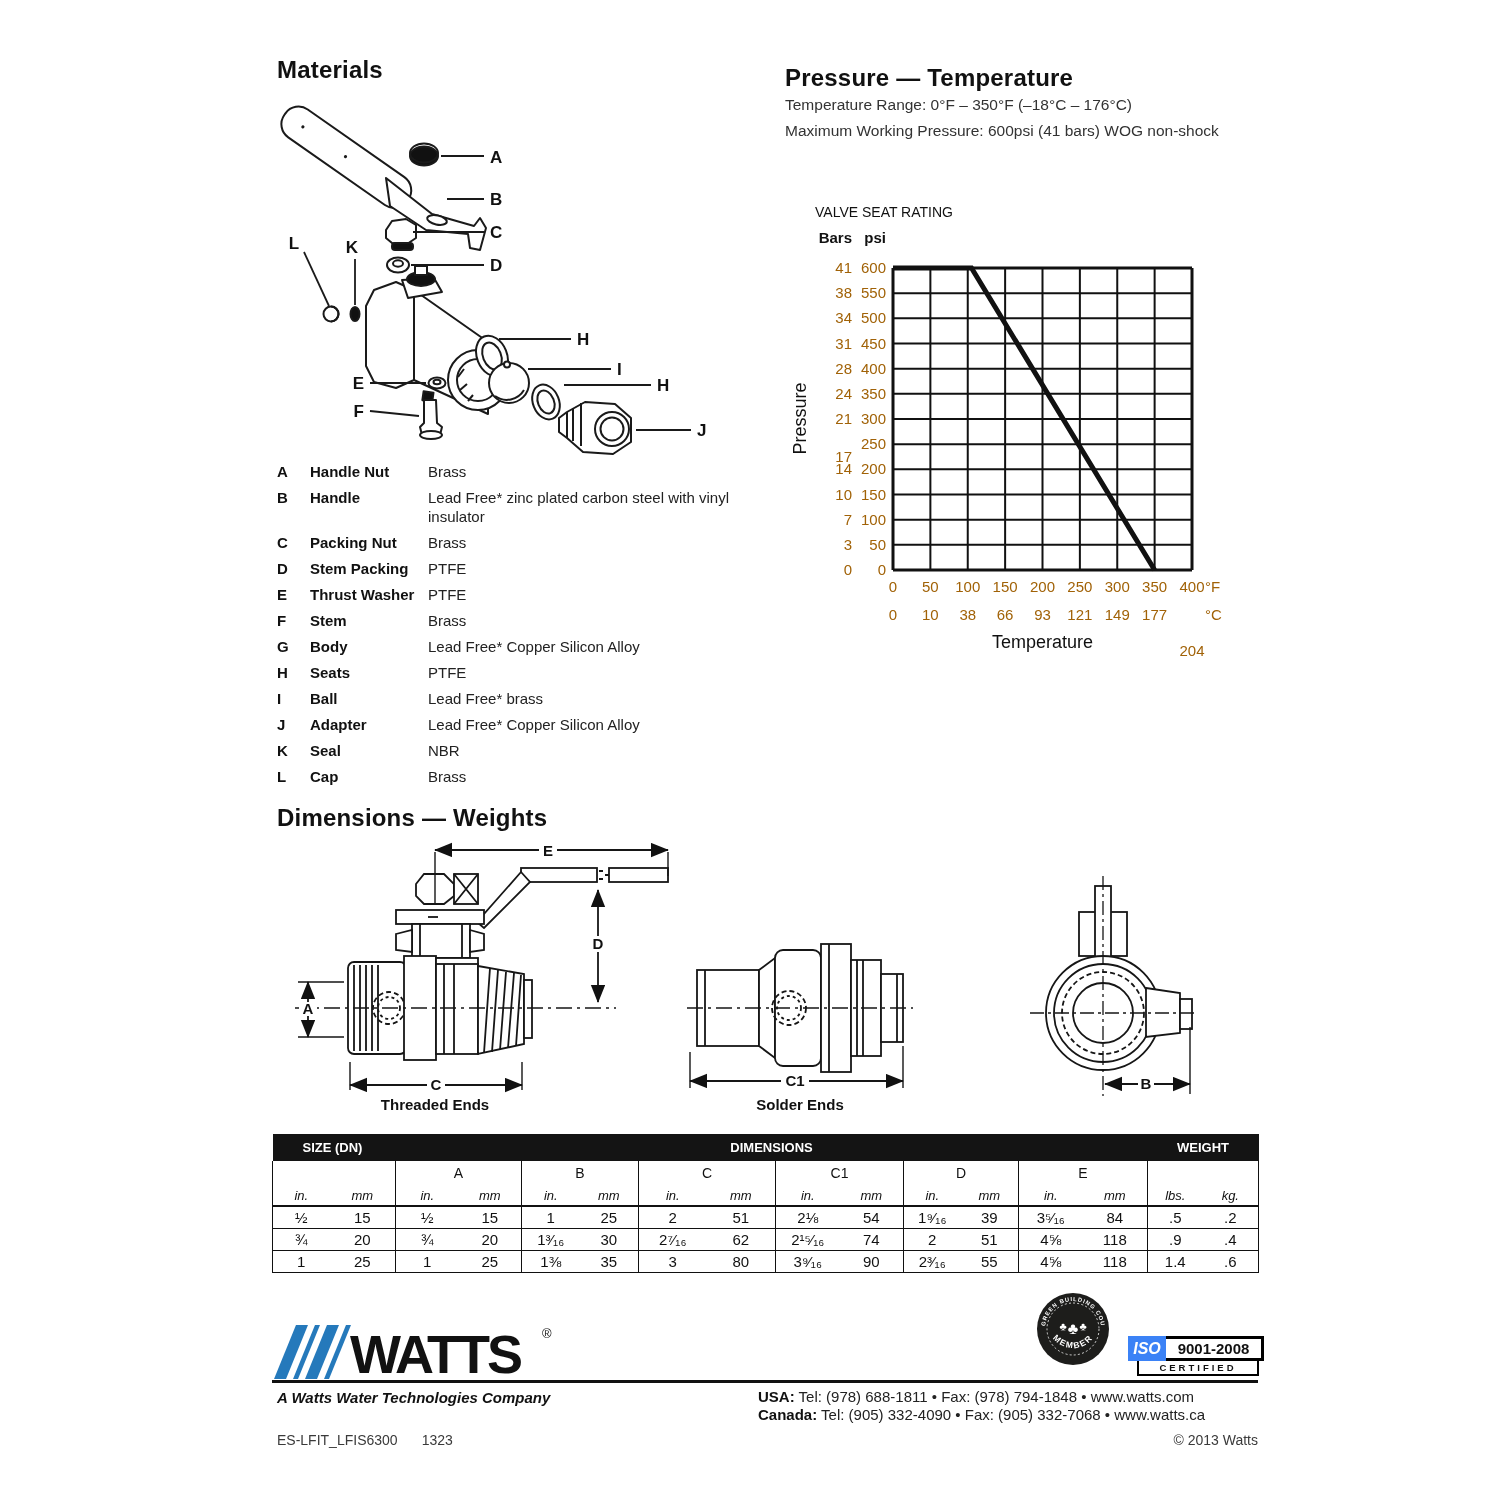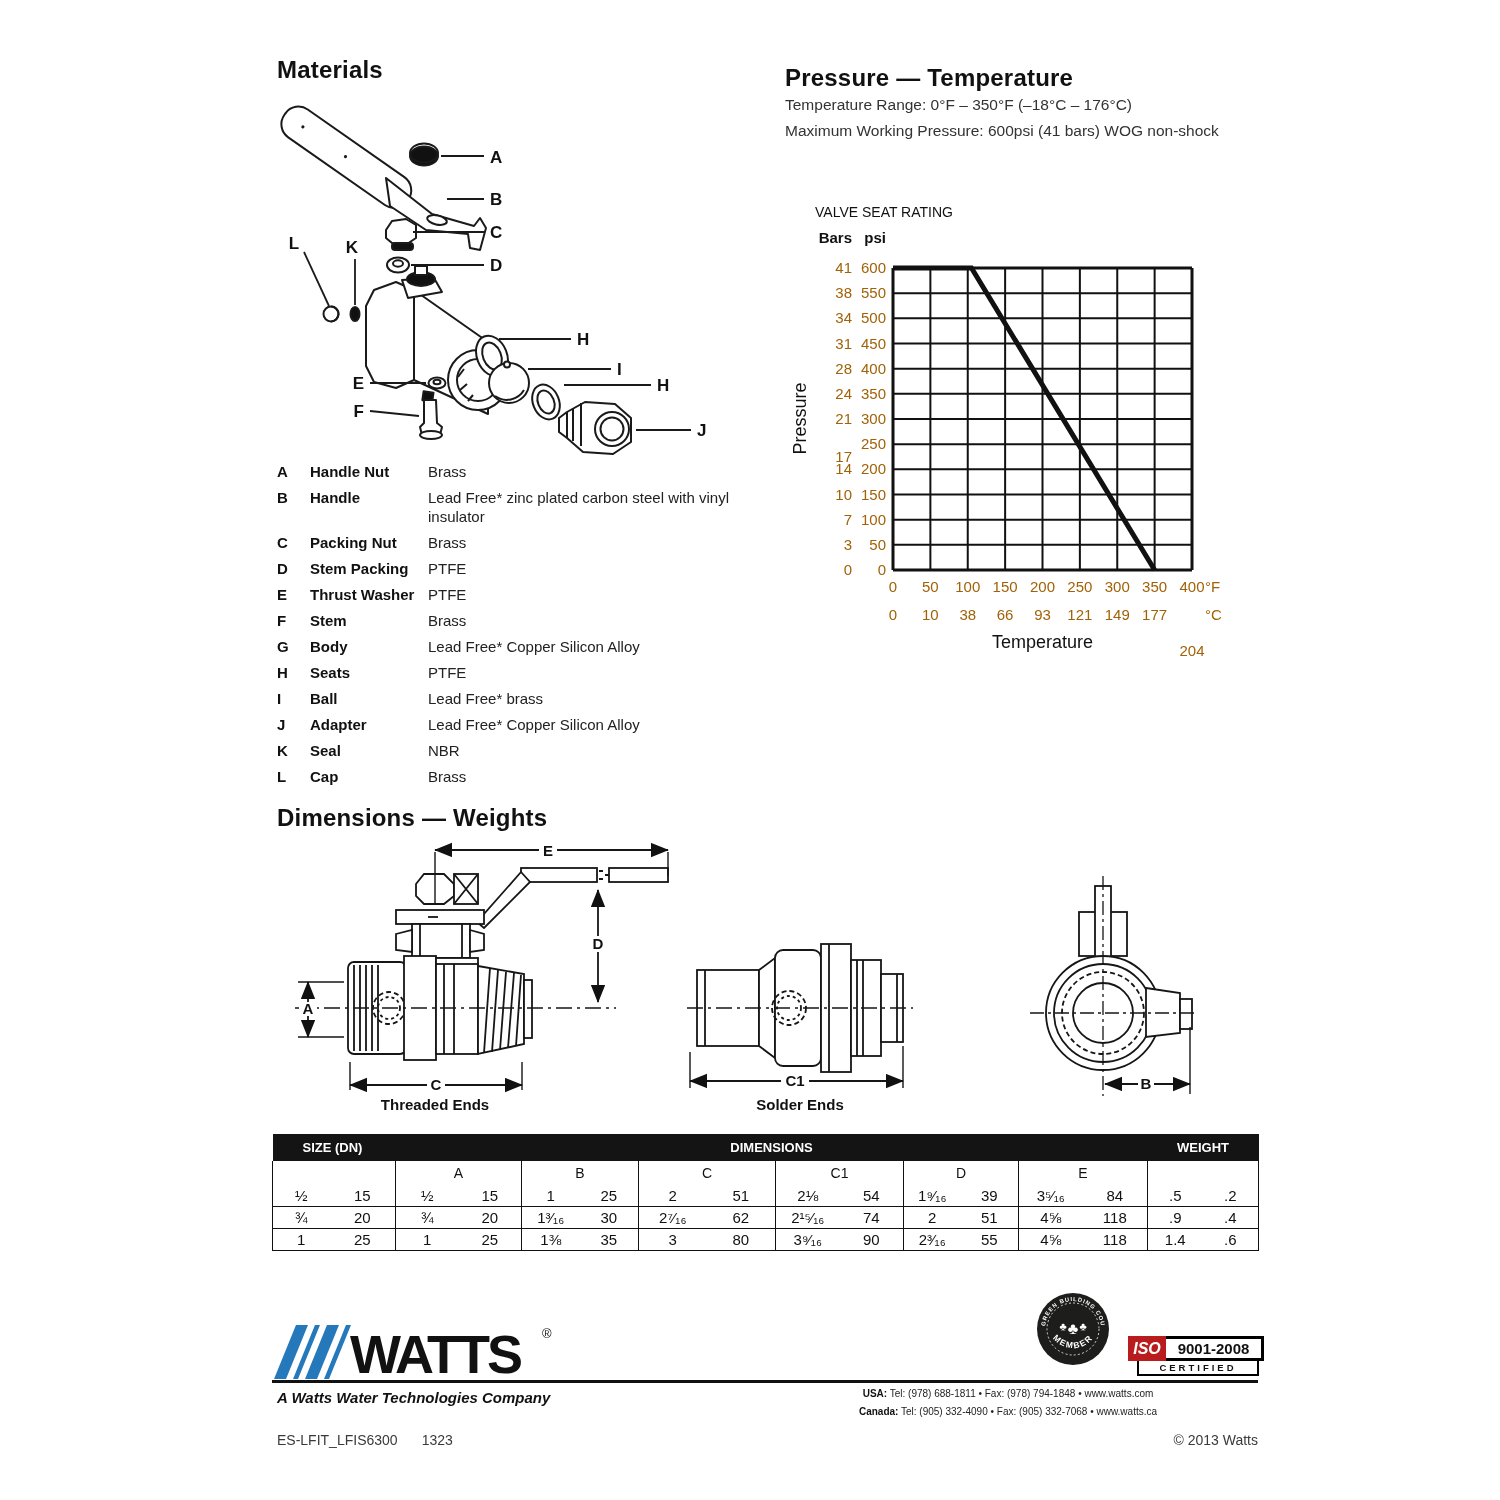--- a/index.html
+++ b/index.html
@@ -29,26 +29,26 @@
   .units td{font-style:italic;font-size:13px;height:20px;text-align:center;border-bottom:2.2px solid #111}
   #tbody td{height:21px;font-size:15px;text-align:center;border-bottom:1.4px solid #111}
   .gs{border-left:1.7px solid #111}
   .edgeL{border-left:1.2px solid #111}
   .edgeR{border-right:1.2px solid #111}
   
   .cap{font-size:15px;font-weight:bold;text-align:center}
   
   .rule{background:#111}
   .tagline{font-size:15px;font-weight:bold;font-style:italic}
-  .contact{font-size:10px;text-align:center;color:#222}
+  .contact{font-size:15px;text-align:left;color:#222}
   .contact b{color:#111}
   .docline{font-size:14px;color:#3a3a3a}
   .iso{width:136px}
   .iso-top{display:flex;height:25px}
-  .iso-black{background:#b91c1c;color:#fff;font-weight:bold;font-style:italic;width:38px;
+  .iso-black{background:#3b82f6;color:#fff;font-weight:bold;font-style:italic;width:38px;
              font-size:16px;display:flex;align-items:center;justify-content:center}
   .iso-num{border:3px solid #000;border-left:none;flex:1;font-weight:bold;font-size:15px;
            display:flex;align-items:center;justify-content:center}
   .iso-cert{margin-left:9px;border:2px solid #000;border-top:none;width:118px;height:13px;
             font-size:9.5px;font-weight:bold;letter-spacing:3px;text-align:center;line-height:13px}
   svg text{font-family:"Liberation Sans","DejaVu Sans",sans-serif}
   .dlabel{font-size:17px;font-weight:bold;fill:#111}
   .dimtxt{font-size:15px;font-weight:bold;fill:#111}
 </style>
 </head>
@@ -443,20 +443,38 @@
     <tr class="letters">
       <td colspan="2" class="edgeL"></td>
       <td colspan="2" class="gs">A</td>
       <td colspan="2" class="gs">B</td>
       <td colspan="2" class="gs">C</td>
       <td colspan="2" class="gs">C1</td>
       <td colspan="2" class="gs">D</td>
       <td colspan="2" class="gs">E</td>
       <td colspan="2" class="gs edgeR"></td>
     </tr>
+    <tr class="units" id="units-row">
+        <td class="edgeL">in.</td>
+        <td>mm</td>
+        <td class="gs">in.</td>
+        <td>mm</td>
+        <td class="gs">in.</td>
+        <td>mm</td>
+        <td class="gs">in.</td>
+        <td>mm</td>
+        <td class="gs">in.</td>
+        <td>mm</td>
+        <td class="gs">in.</td>
+        <td>mm</td>
+        <td class="gs">in.</td>
+        <td>mm</td>
+        <td class="gs">lbs.</td>
+        <td class="edgeR">kg.</td>
+      </tr>
   </thead>
   <tbody id="tbody">
       <tr>
         <td class="edgeL">½</td>
         <td>15</td>
         <td class="gs">½</td>
         <td>15</td>
         <td class="gs">1</td>
         <td>25</td>
         <td class="gs">2</td>

